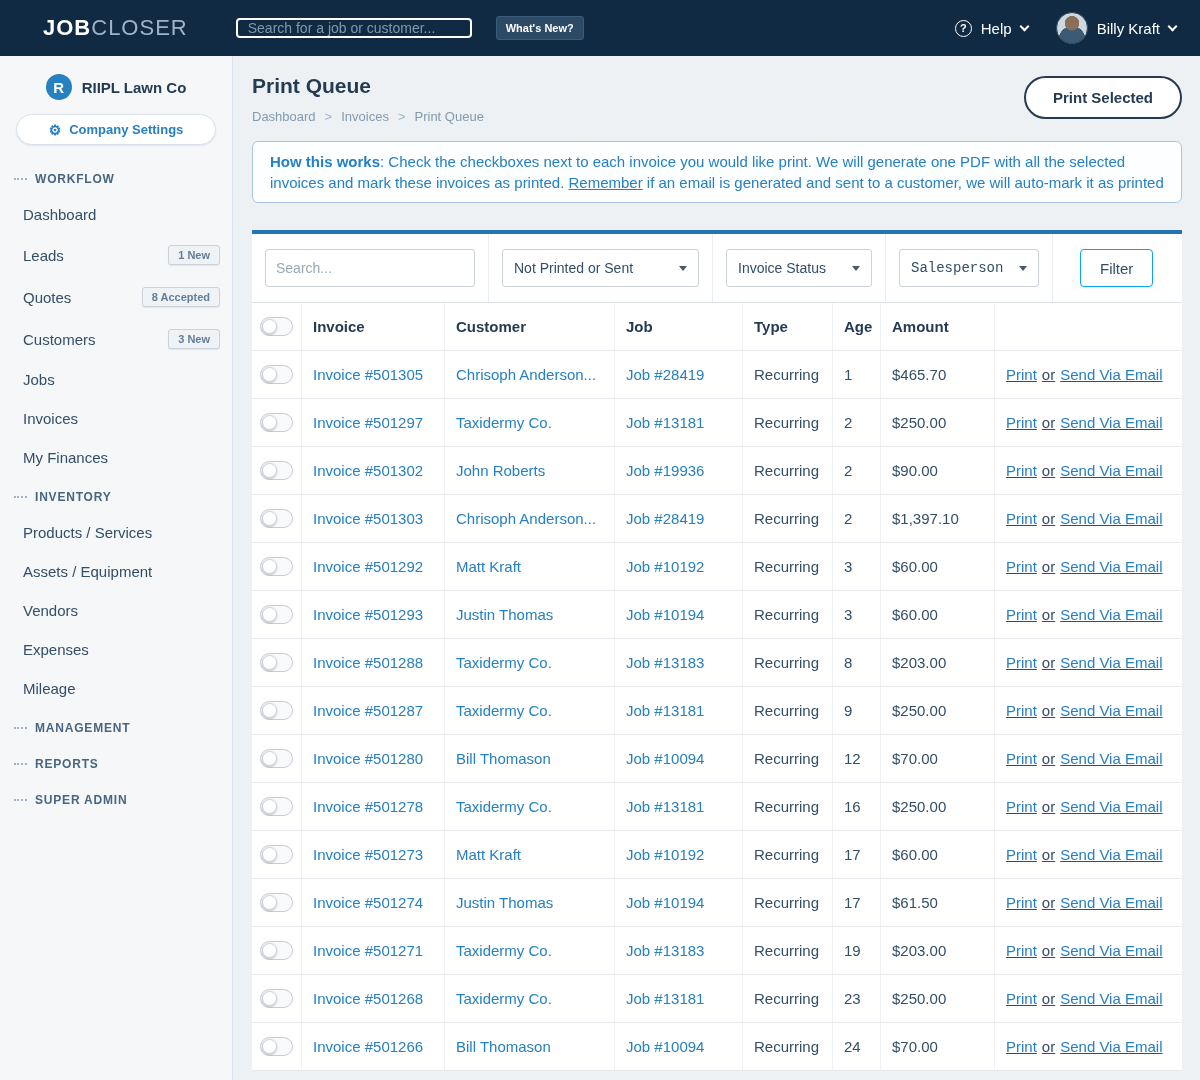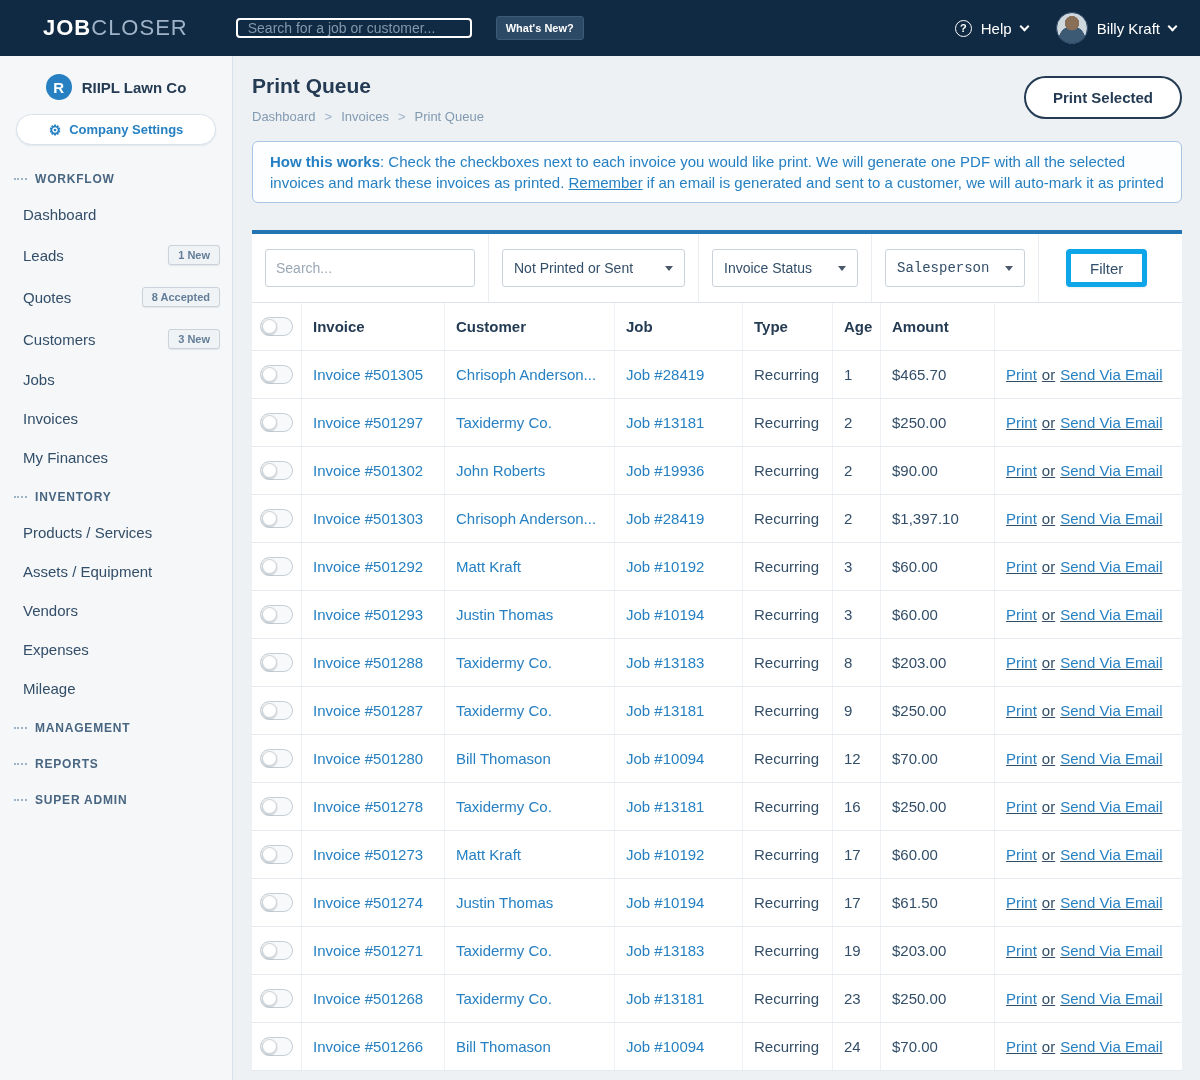--- a/index.html
+++ b/index.html
@@ -124,24 +124,24 @@
     padding:0 10px; font-size:14px; color:#b91c1c;
     font-family:"Liberation Sans", sans-serif;
   }
   .filter-search::placeholder{ color:#9AA8B5; }
   .select{
     height:38px; border:1px solid #CBD2D9; border-radius:3px;
     display:flex; align-items:center; justify-content:space-between;
     padding:0 11px; font-size:14px; color:#334E68; cursor:pointer; background:#fff;
   }
   .caret{ width:0; height:0; border-left:4px solid transparent; border-right:4px solid transparent; border-top:5px solid #49586A; margin-left:12px; }
-  .sel-printed{ width:183px; } .sel-status{ width:146px; } .sel-sales{ width:140px;font-family:Liberation Mono, monospace; }
+  .sel-printed{ width:197px; } .sel-status{ width:146px; } .sel-sales{ width:140px;font-family:Liberation Mono, monospace; }
   .btn-filter{
     margin-left:14px; height:38px; padding:0 19px; background:#fff;
-    border:5px solid #0ea5e9; border-radius:4px; font-size:15px; color:#334E68;
+    border:1px solid #0ea5e9; border-radius:4px; font-size:15px; color:#334E68;
     cursor:pointer; font-family:"Liberation Sans", sans-serif;
     box-shadow:0 1px 2px rgba(16,42,67,.08);
   }
 
   
   .trow{
     display:grid;
     grid-template-columns:50px 143px 170px 128px 90px 48px 114px auto;
     border-bottom:1px solid #E6EAEF;
   }

